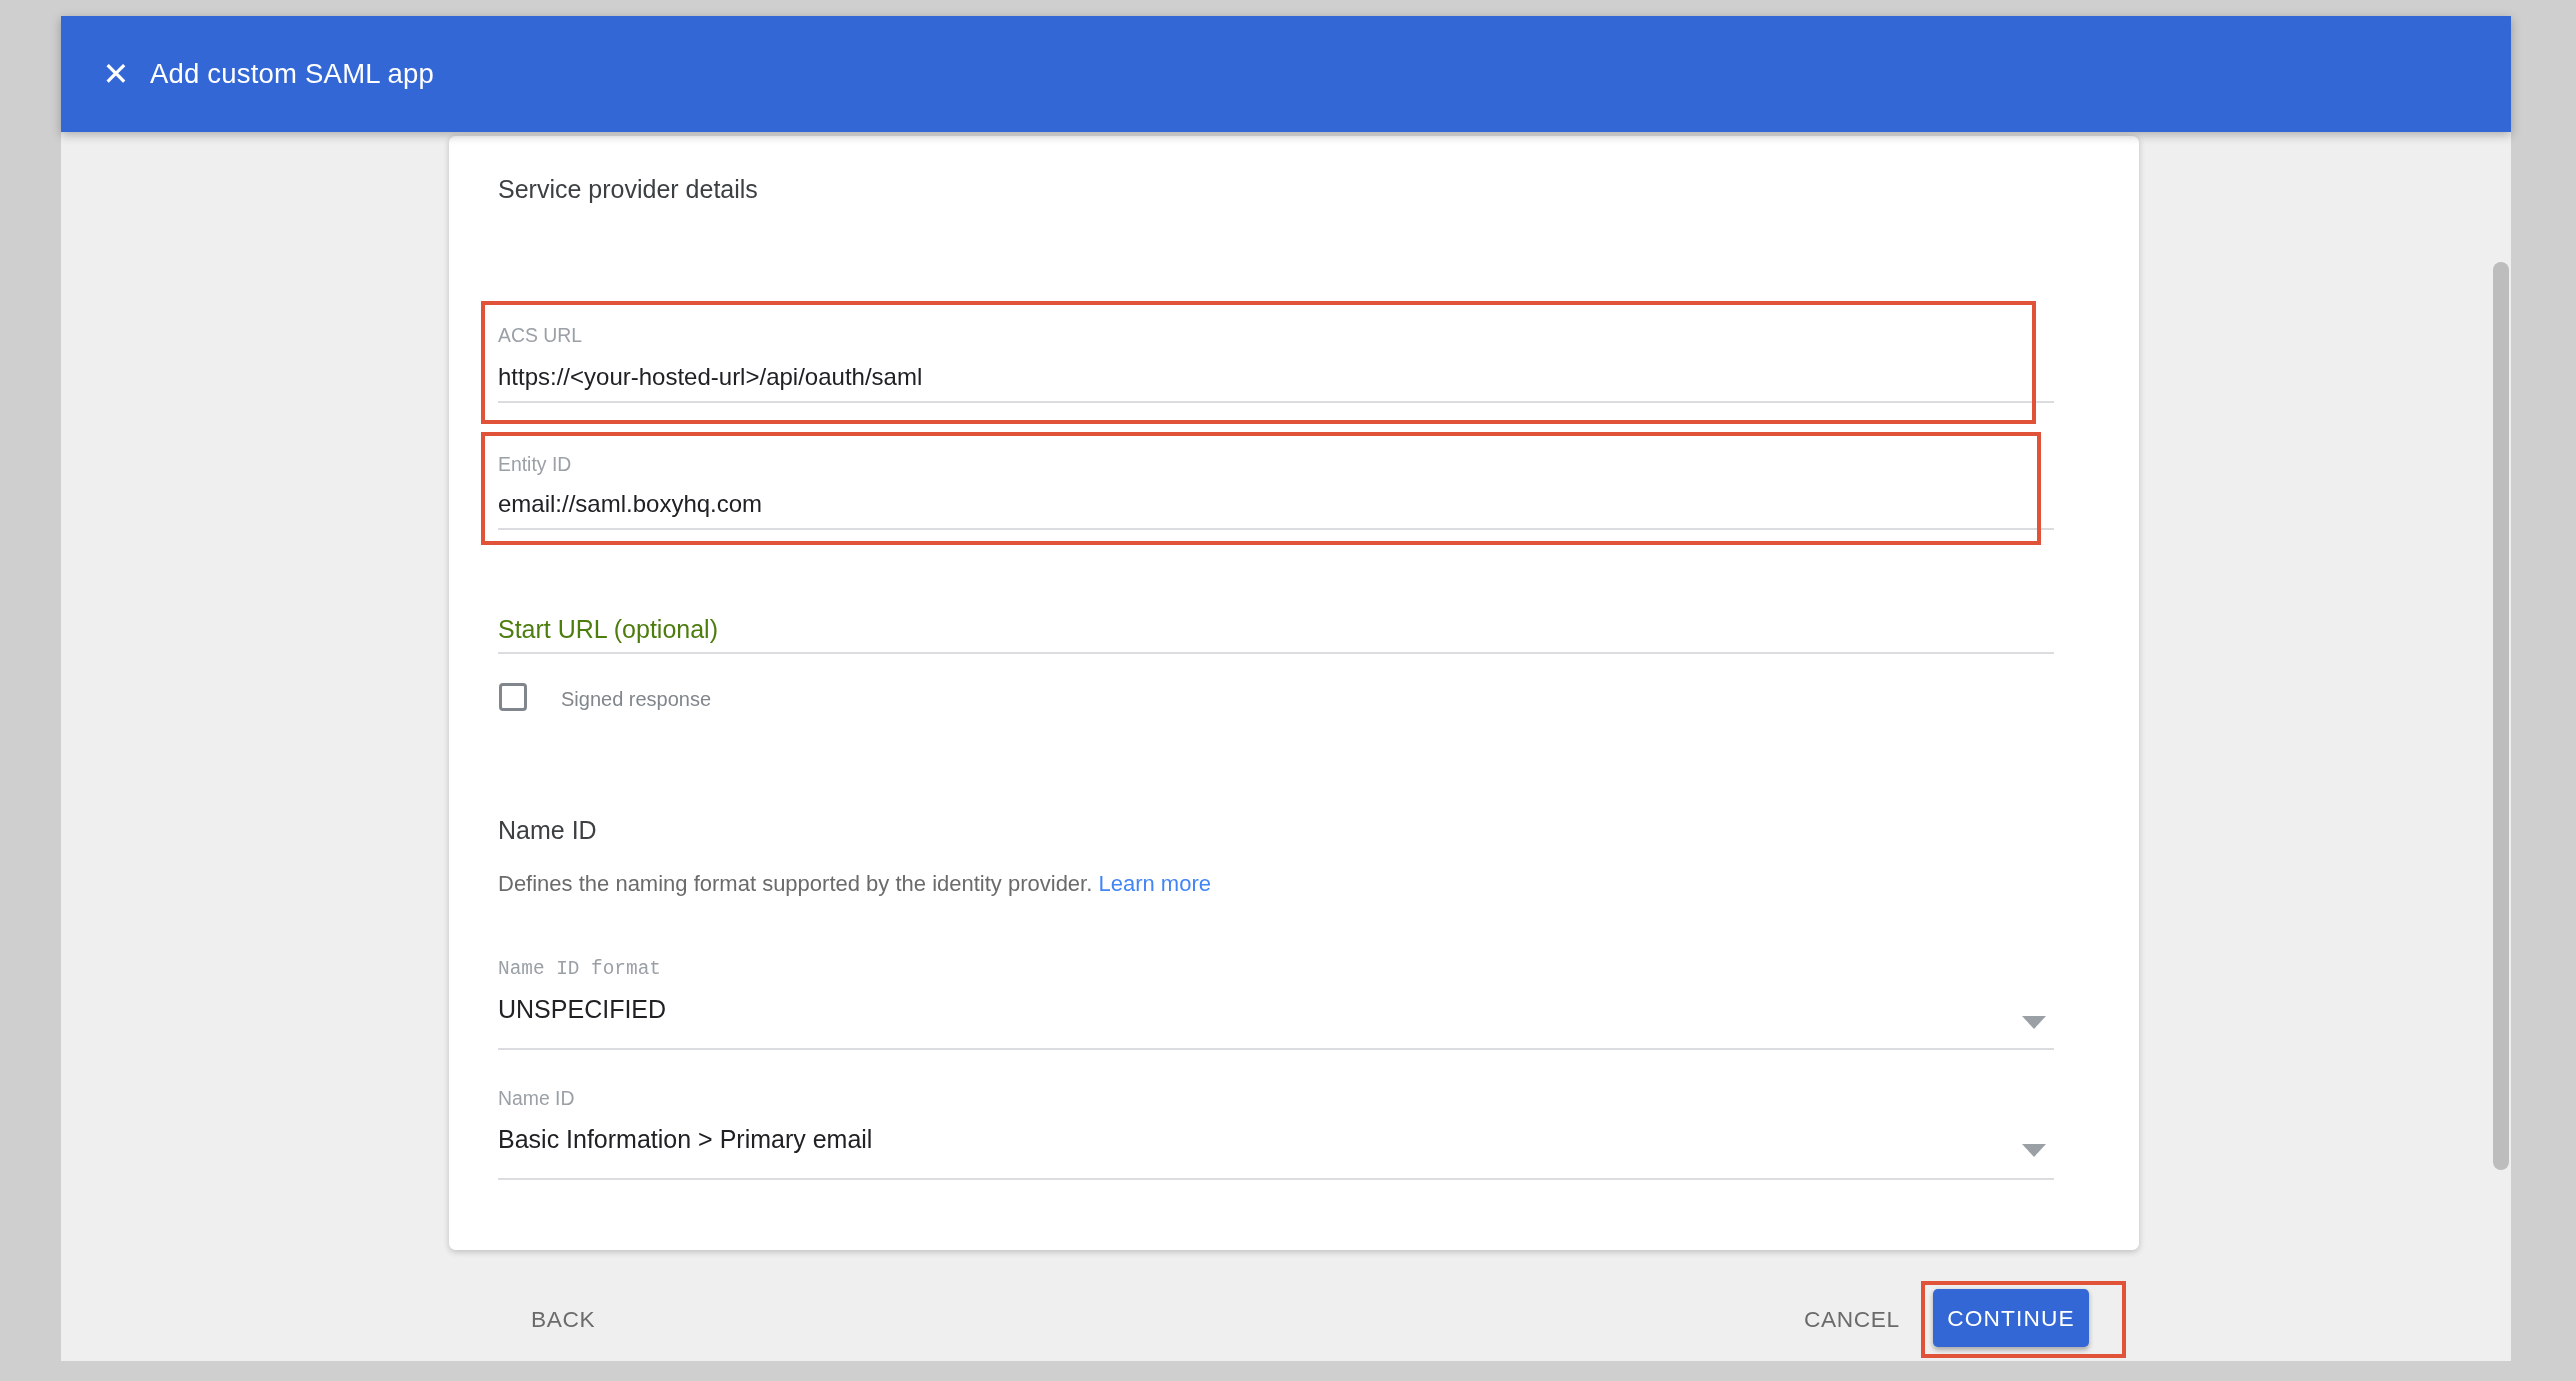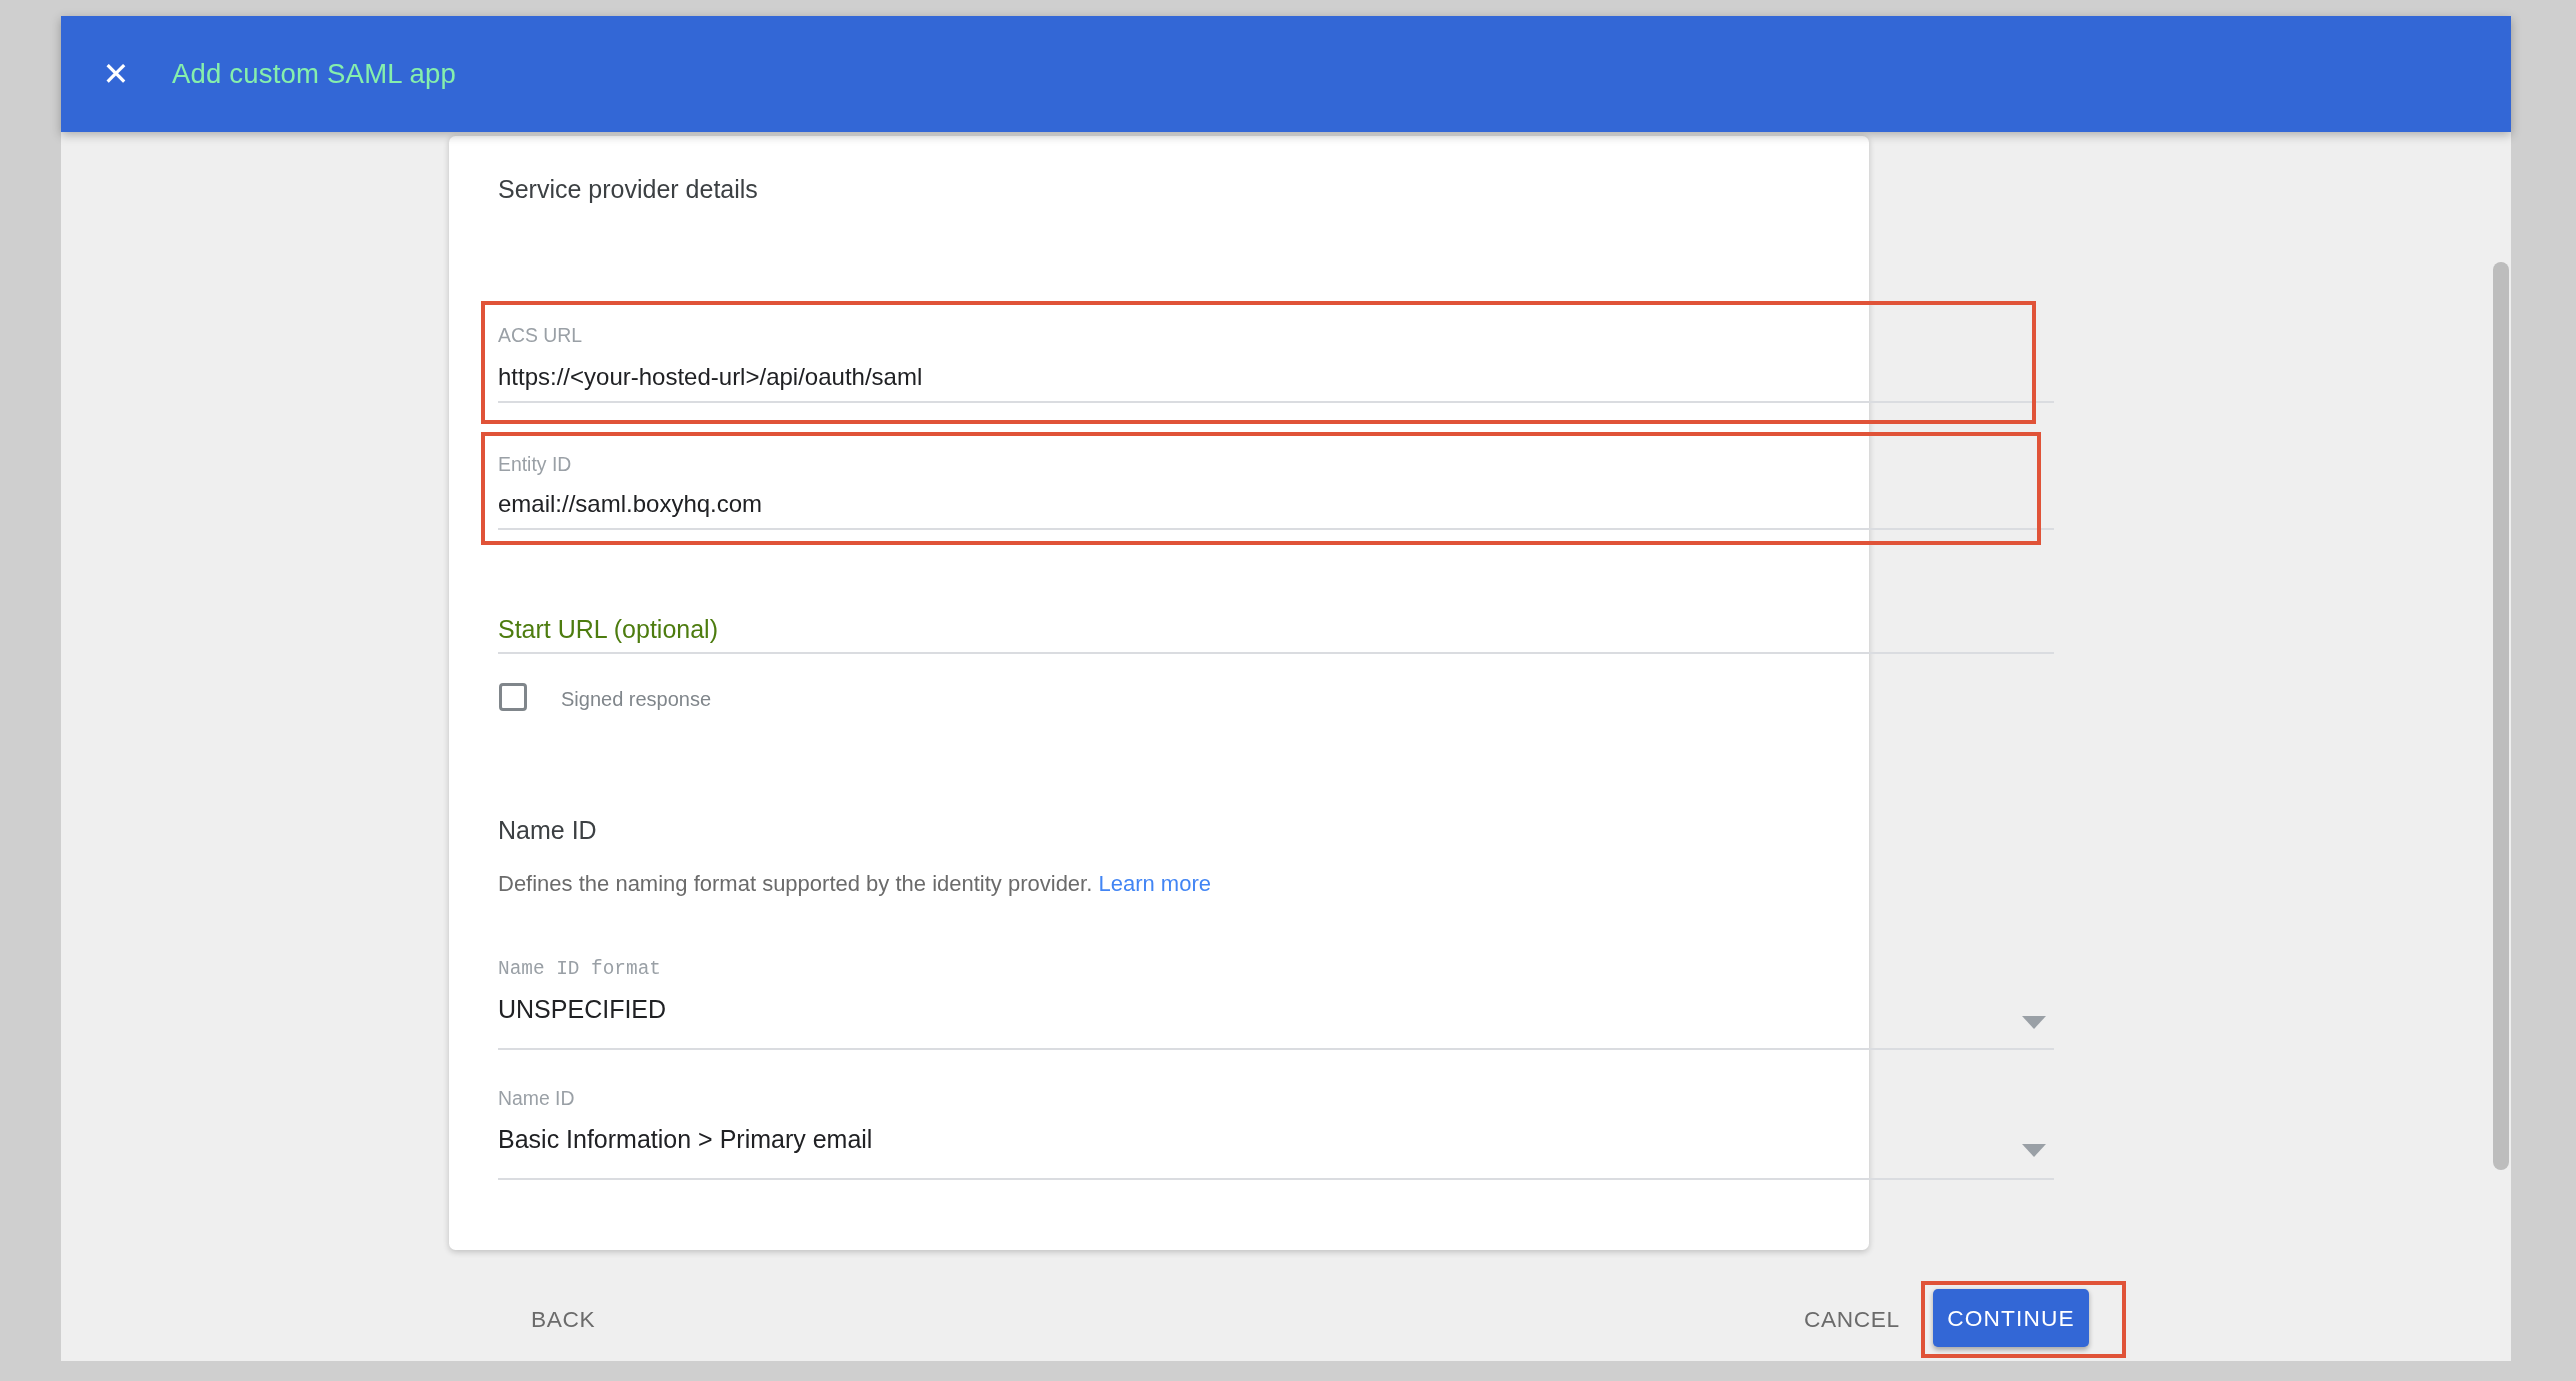--- a/index.html
+++ b/index.html
@@ -25,25 +25,25 @@
     box-shadow:0 3.2px 9.7px rgba(0,0,0,.28);
     display:flex;align-items:center;
     z-index:5;
   }
   #close-btn{
     margin-left:37px;width:36px;height:36px;
     display:flex;align-items:center;justify-content:center;
     color:#fff;font-size:32px;font-weight:300;cursor:pointer;line-height:1;
   }
   #dialog-title{
-    margin-left:38px;color:#86efac;font-size:27.5px;font-weight:400;letter-spacing:0.2px;
+    margin-left:16px;color:#ffffff;font-size:27.5px;font-weight:400;letter-spacing:0.2px;
   }
   
   #card{
-    position:absolute;left:388px;top:120px;width:1420px;height:1114px;
+    position:absolute;left:388px;top:120px;width:1690px;height:1114px;
     background:#ffffff;border-radius:6.5px;
     box-shadow:0 1.6px 6.5px rgba(0,0,0,.20);
     z-index:2;
   }
   .abs{position:absolute;}
   .section-heading{font-size:25px;color:#3c4043;font-weight:500;}
   .section-desc{font-size:22px;color:#6b6b6b;}
   .section-desc .link{color:var(--link);cursor:pointer;}
   .field-label{font-size:19.4px;color:#9aa0a6;}
   .field-value{font-size:24px;color:#202124;}

